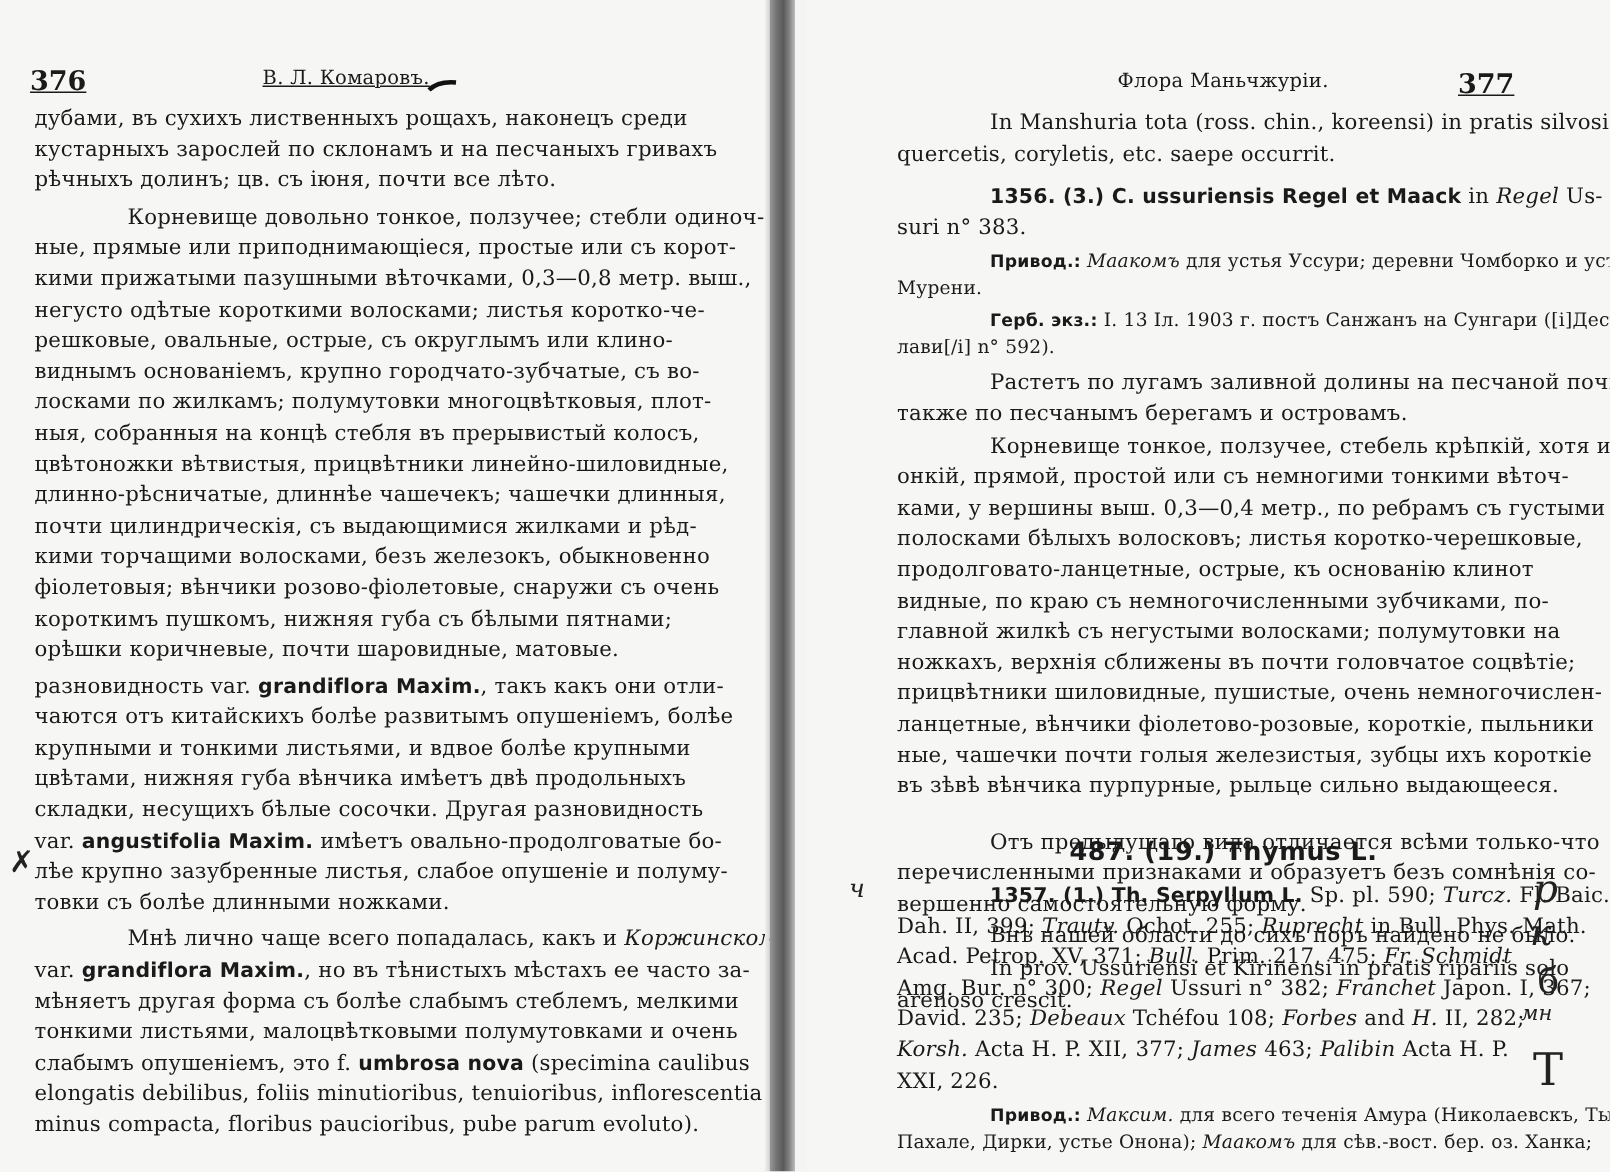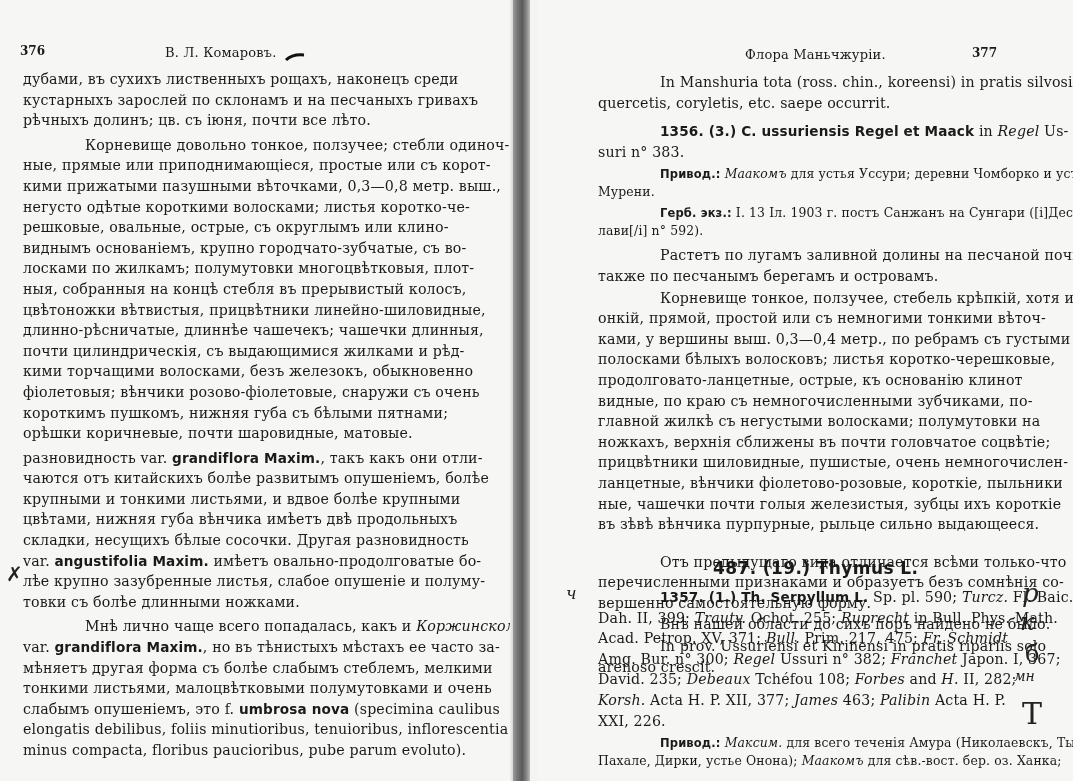--- a/index.html
+++ b/index.html
@@ -14,21 +14,21 @@
   #right-page { left:538px; width:543px; }
   .gutter {
     position:absolute; left:513px; top:0; width:17px; height:781px;
     background:linear-gradient(90deg,#9a9a9a 0%,#707070 30%,#5a5a5a 55%,#888 80%,#bcbcbc 100%);
   }
   .gutter::after {
     content:""; position:absolute; left:-3px; top:0; width:3px; height:781px;
     background:linear-gradient(90deg,#f0f0ee,#d6d6d4);
   }
   .running-head { position:absolute; font-size:13px; letter-spacing:0.2px; }
-  .pn { position:absolute; font-size:12px; font-weight:bold; }
+  .pn { position:absolute; font-size:18px; font-weight:bold;text-decoration:underline; }
   .txt {
     position:absolute; font-size:14.2px; line-height:20.6px;
     text-align:justify; letter-spacing:0.15px;
   }
   .txt p { margin:0; text-indent:0; }
   .ln { display:block; white-space:nowrap; text-align-last:justify; }
   .ln.last { text-align-last:left; }
   .b { font-family:"DejaVu Sans","Liberation Sans",sans-serif; font-weight:bold; font-size:13.6px;margin-top:12px; }
   .i { font-style:italic; }
   .small { font-size:12.4px; line-height:18px; }
@@ -38,21 +38,21 @@
     font-weight:bold; font-size:17px; letter-spacing:0.4px;
   }
   .hand { position:absolute; font-family:"DejaVu Serif",serif; font-style:italic; color:#222; }
   .mark { position:absolute; }
 </style>
 </head>
 <body>
 
 <div id="left-page" class="page">
   <div class="pn" style="left:20px;top:44px;">376</div>
-  <div class="running-head" style="left:165px;top:45px;">В. Л. Комаровъ.</div>
+  <div class="running-head" style="left:175px;top:45px;text-decoration:underline;">В. Л. Комаровъ.</div>
   <svg class="mark" style="left:284px;top:52px;" width="22" height="10">
       <path d="M2 8 Q8 2 20 3" stroke="#111" stroke-width="3" fill="none"></path>
     </svg>
   <div class="txt" id="left-body" style="left:23px;top:69px;width:403px;">
       <p style="margin-top: 0px;">
         <span class="ln">дубами, въ сухихъ лиственныхъ рощахъ, наконецъ среди</span>
         <span class="ln">кустарныхъ зарослей по склонамъ и на песчаныхъ гривахъ</span>
         <span class="ln last">рѣчныхъ долинъ; цв. съ іюня, почти все лѣто.</span>
       </p>
       <p style="margin-top: 4px;">

